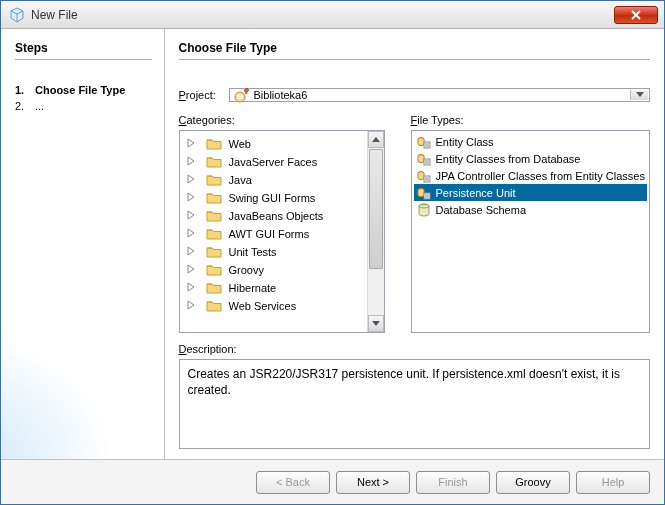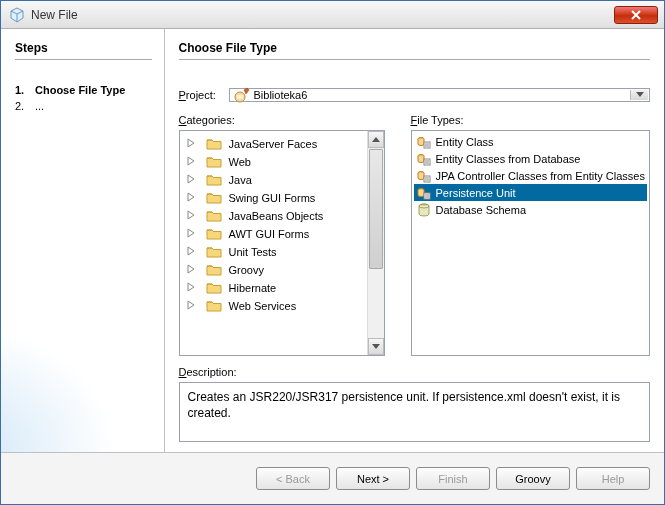--- a/index.html
+++ b/index.html
@@ -145,28 +145,28 @@
   }
   .ft-item .fi { width: 16px; height: 16px; margin-right: 4px; display:flex;align-items:center;justify-content:center; }
   .ft-item.selected {
     background: #0369a1; color: #fff;
   }
   .ft-item .lbl { white-space: nowrap; }
   .desc-label { margin: 10px 0 4px; }
   .desc-box {
     border: 1px solid #9aa2b2;
     background: #fff;
-    height: 60px;
+    height: 90px;
     padding: 6px 8px;
     font-size: 12px;
     line-height: 1.35;
   }
   
   .button-bar {
-    height: 52px;
+    height: 45px;
     border-top: 1px solid #c0c0c0;
     background: #f4f4f4;
     display: flex;
     align-items: center;
     justify-content: flex-end;
     padding: 0 14px;
     gap: 6px;
   }
   .btn {
     min-width: 74px;
@@ -248,35 +248,35 @@
                   <svg width="10" height="10">
                     <polygon points="2,1 8,5 2,9" fill="none" stroke="#888"></polygon>
                   </svg>
                 </span>
                 <span class="folder">
                   <svg width="16" height="16" viewBox="0 0 16 16">
                     <path d="M1 4 h5 l1.5 1.5 H15 V13 H1 Z" fill="#f7d77c" stroke="#c9a030"></path>
                     <path d="M1 4 h5 l1.5 1.5 H15" fill="none" stroke="#c9a030"></path>
                   </svg>
                 </span>
+                <span class="lbl">Web</span>
+              </div>
+              <div class="tree-item">
+                <span class="twist">
+                  <svg width="10" height="10">
+                    <polygon points="2,1 8,5 2,9" fill="none" stroke="#888"></polygon>
+                  </svg>
+                </span>
+                <span class="folder">
+                  <svg width="16" height="16" viewBox="0 0 16 16">
+                    <path d="M1 4 h5 l1.5 1.5 H15 V13 H1 Z" fill="#f7d77c" stroke="#c9a030"></path>
+                    <path d="M1 4 h5 l1.5 1.5 H15" fill="none" stroke="#c9a030"></path>
+                  </svg>
+                </span>
                 <span class="lbl">JavaServer Faces</span>
-              </div>
-              <div class="tree-item">
-                <span class="twist">
-                  <svg width="10" height="10">
-                    <polygon points="2,1 8,5 2,9" fill="none" stroke="#888"></polygon>
-                  </svg>
-                </span>
-                <span class="folder">
-                  <svg width="16" height="16" viewBox="0 0 16 16">
-                    <path d="M1 4 h5 l1.5 1.5 H15 V13 H1 Z" fill="#f7d77c" stroke="#c9a030"></path>
-                    <path d="M1 4 h5 l1.5 1.5 H15" fill="none" stroke="#c9a030"></path>
-                  </svg>
-                </span>
-                <span class="lbl">Web</span>
               </div>
               <div class="tree-item">
                 <span class="twist">
                   <svg width="10" height="10">
                     <polygon points="2,1 8,5 2,9" fill="none" stroke="#888"></polygon>
                   </svg>
                 </span>
                 <span class="folder">
                   <svg width="16" height="16" viewBox="0 0 16 16">
                     <path d="M1 4 h5 l1.5 1.5 H15 V13 H1 Z" fill="#f7d77c" stroke="#c9a030"></path>

